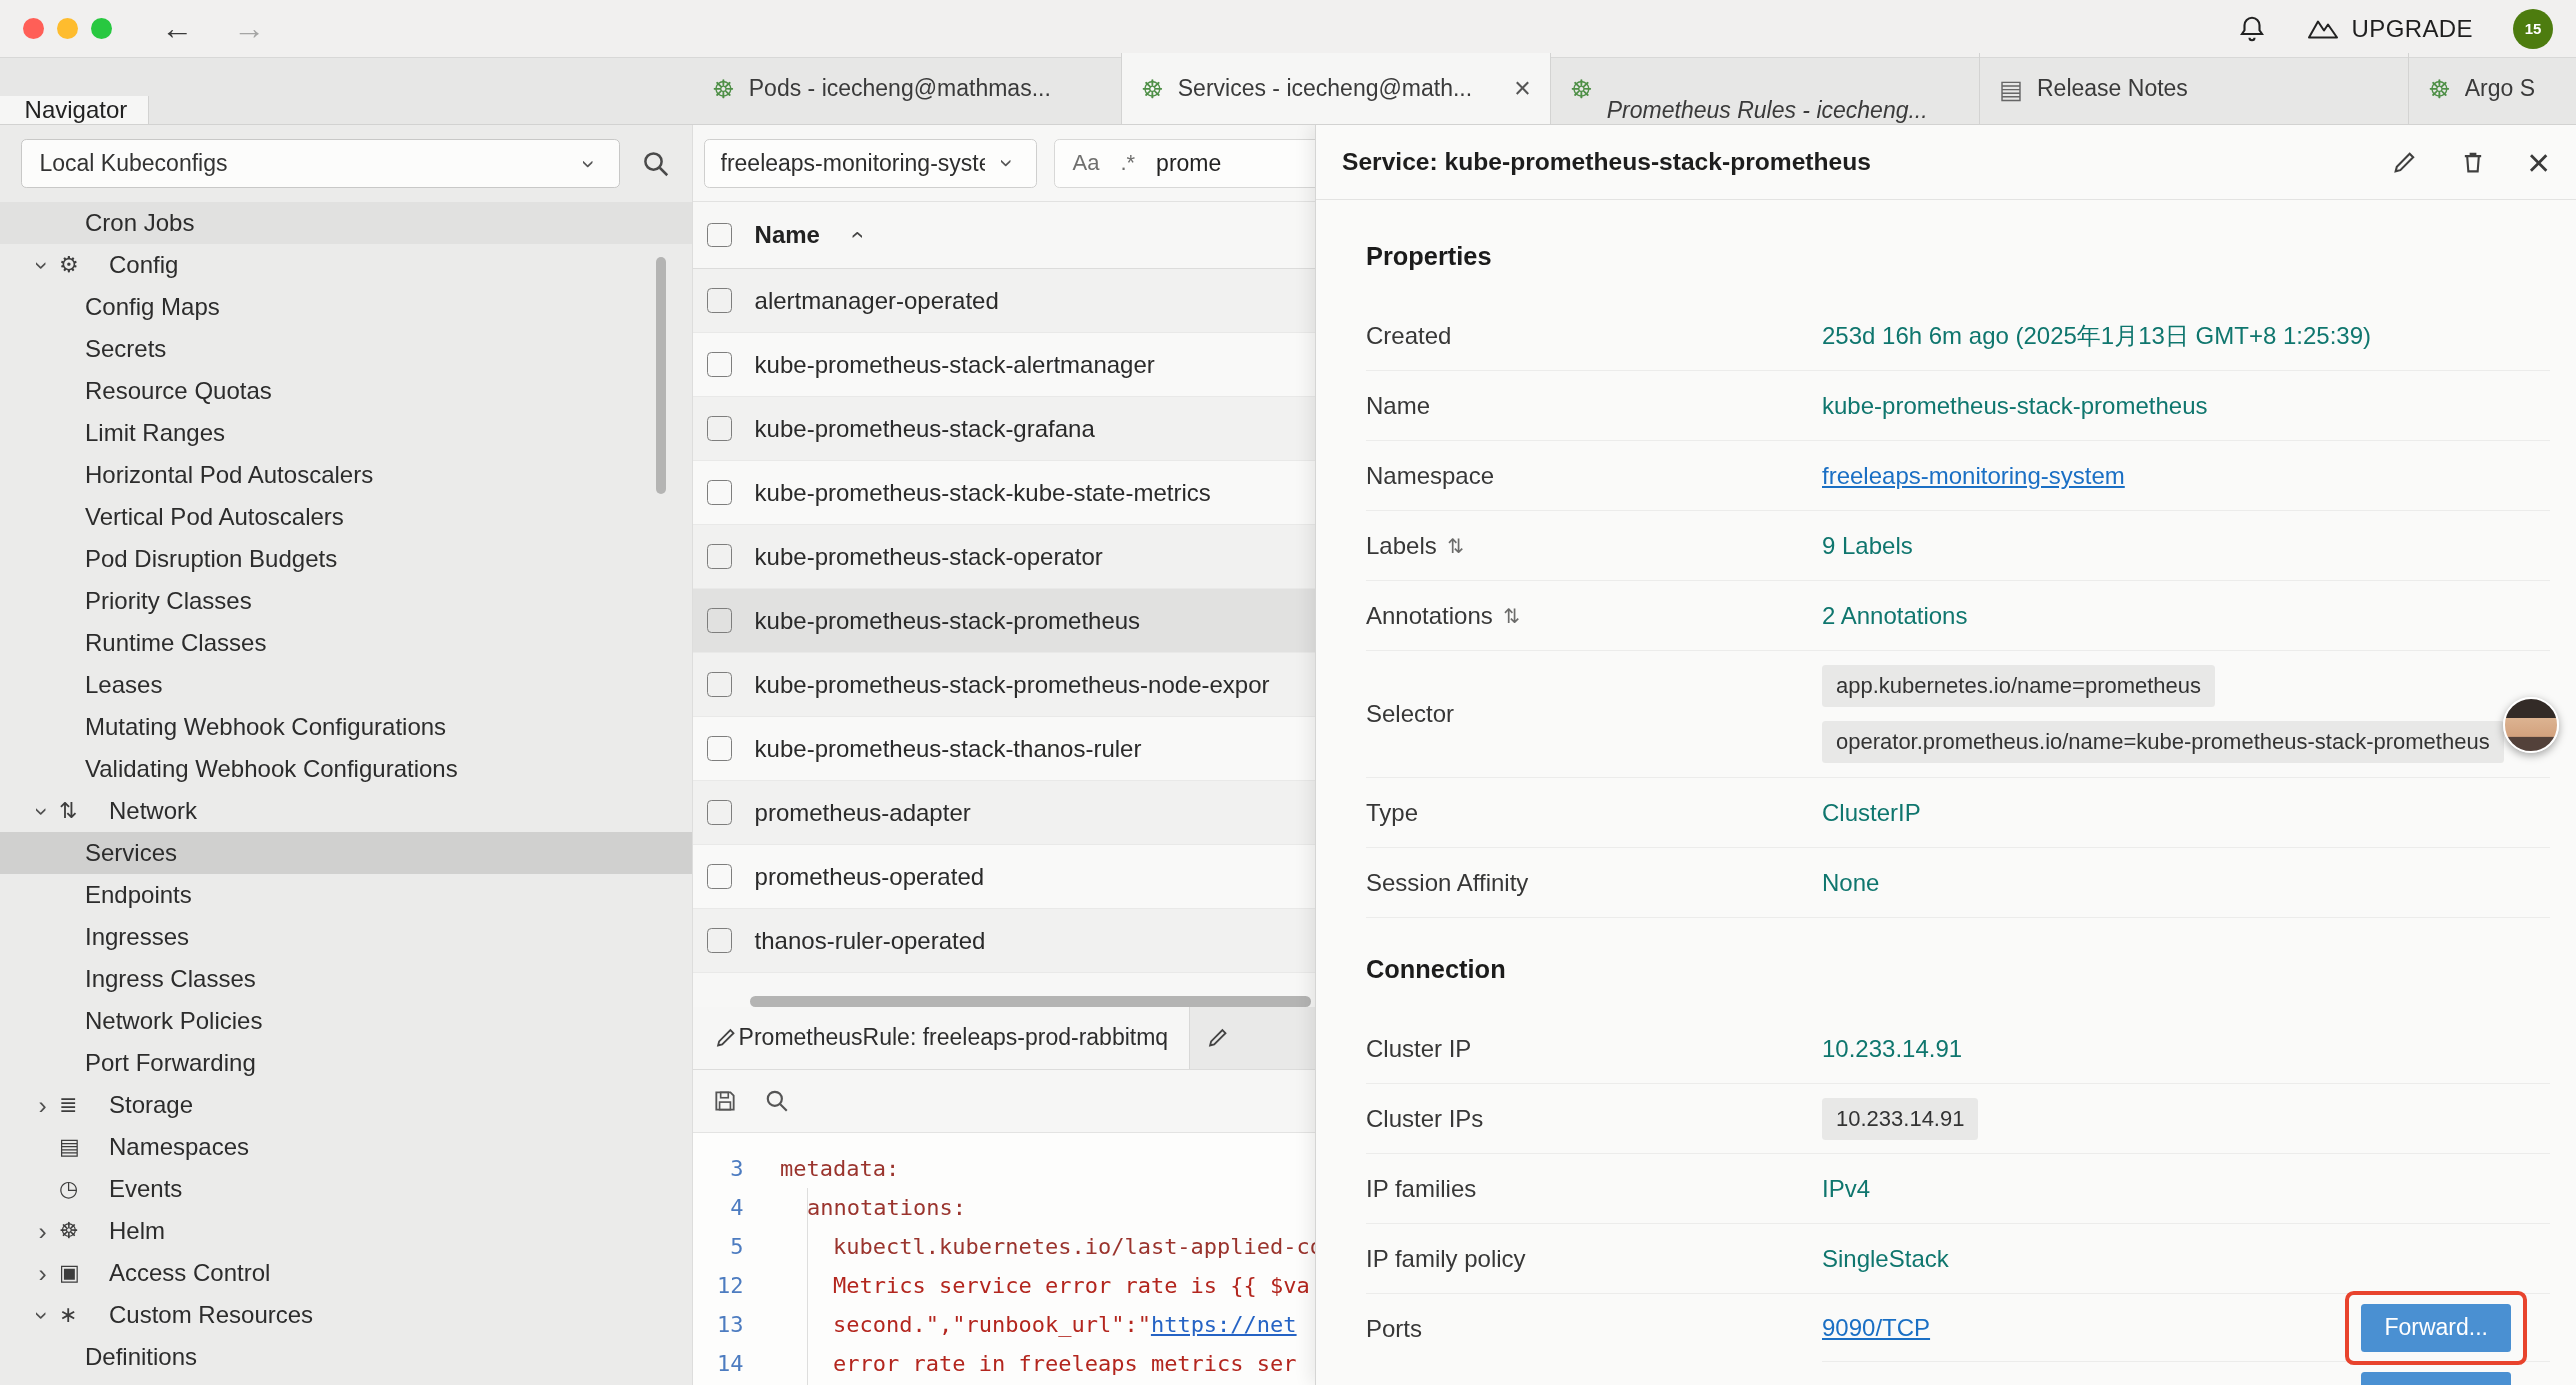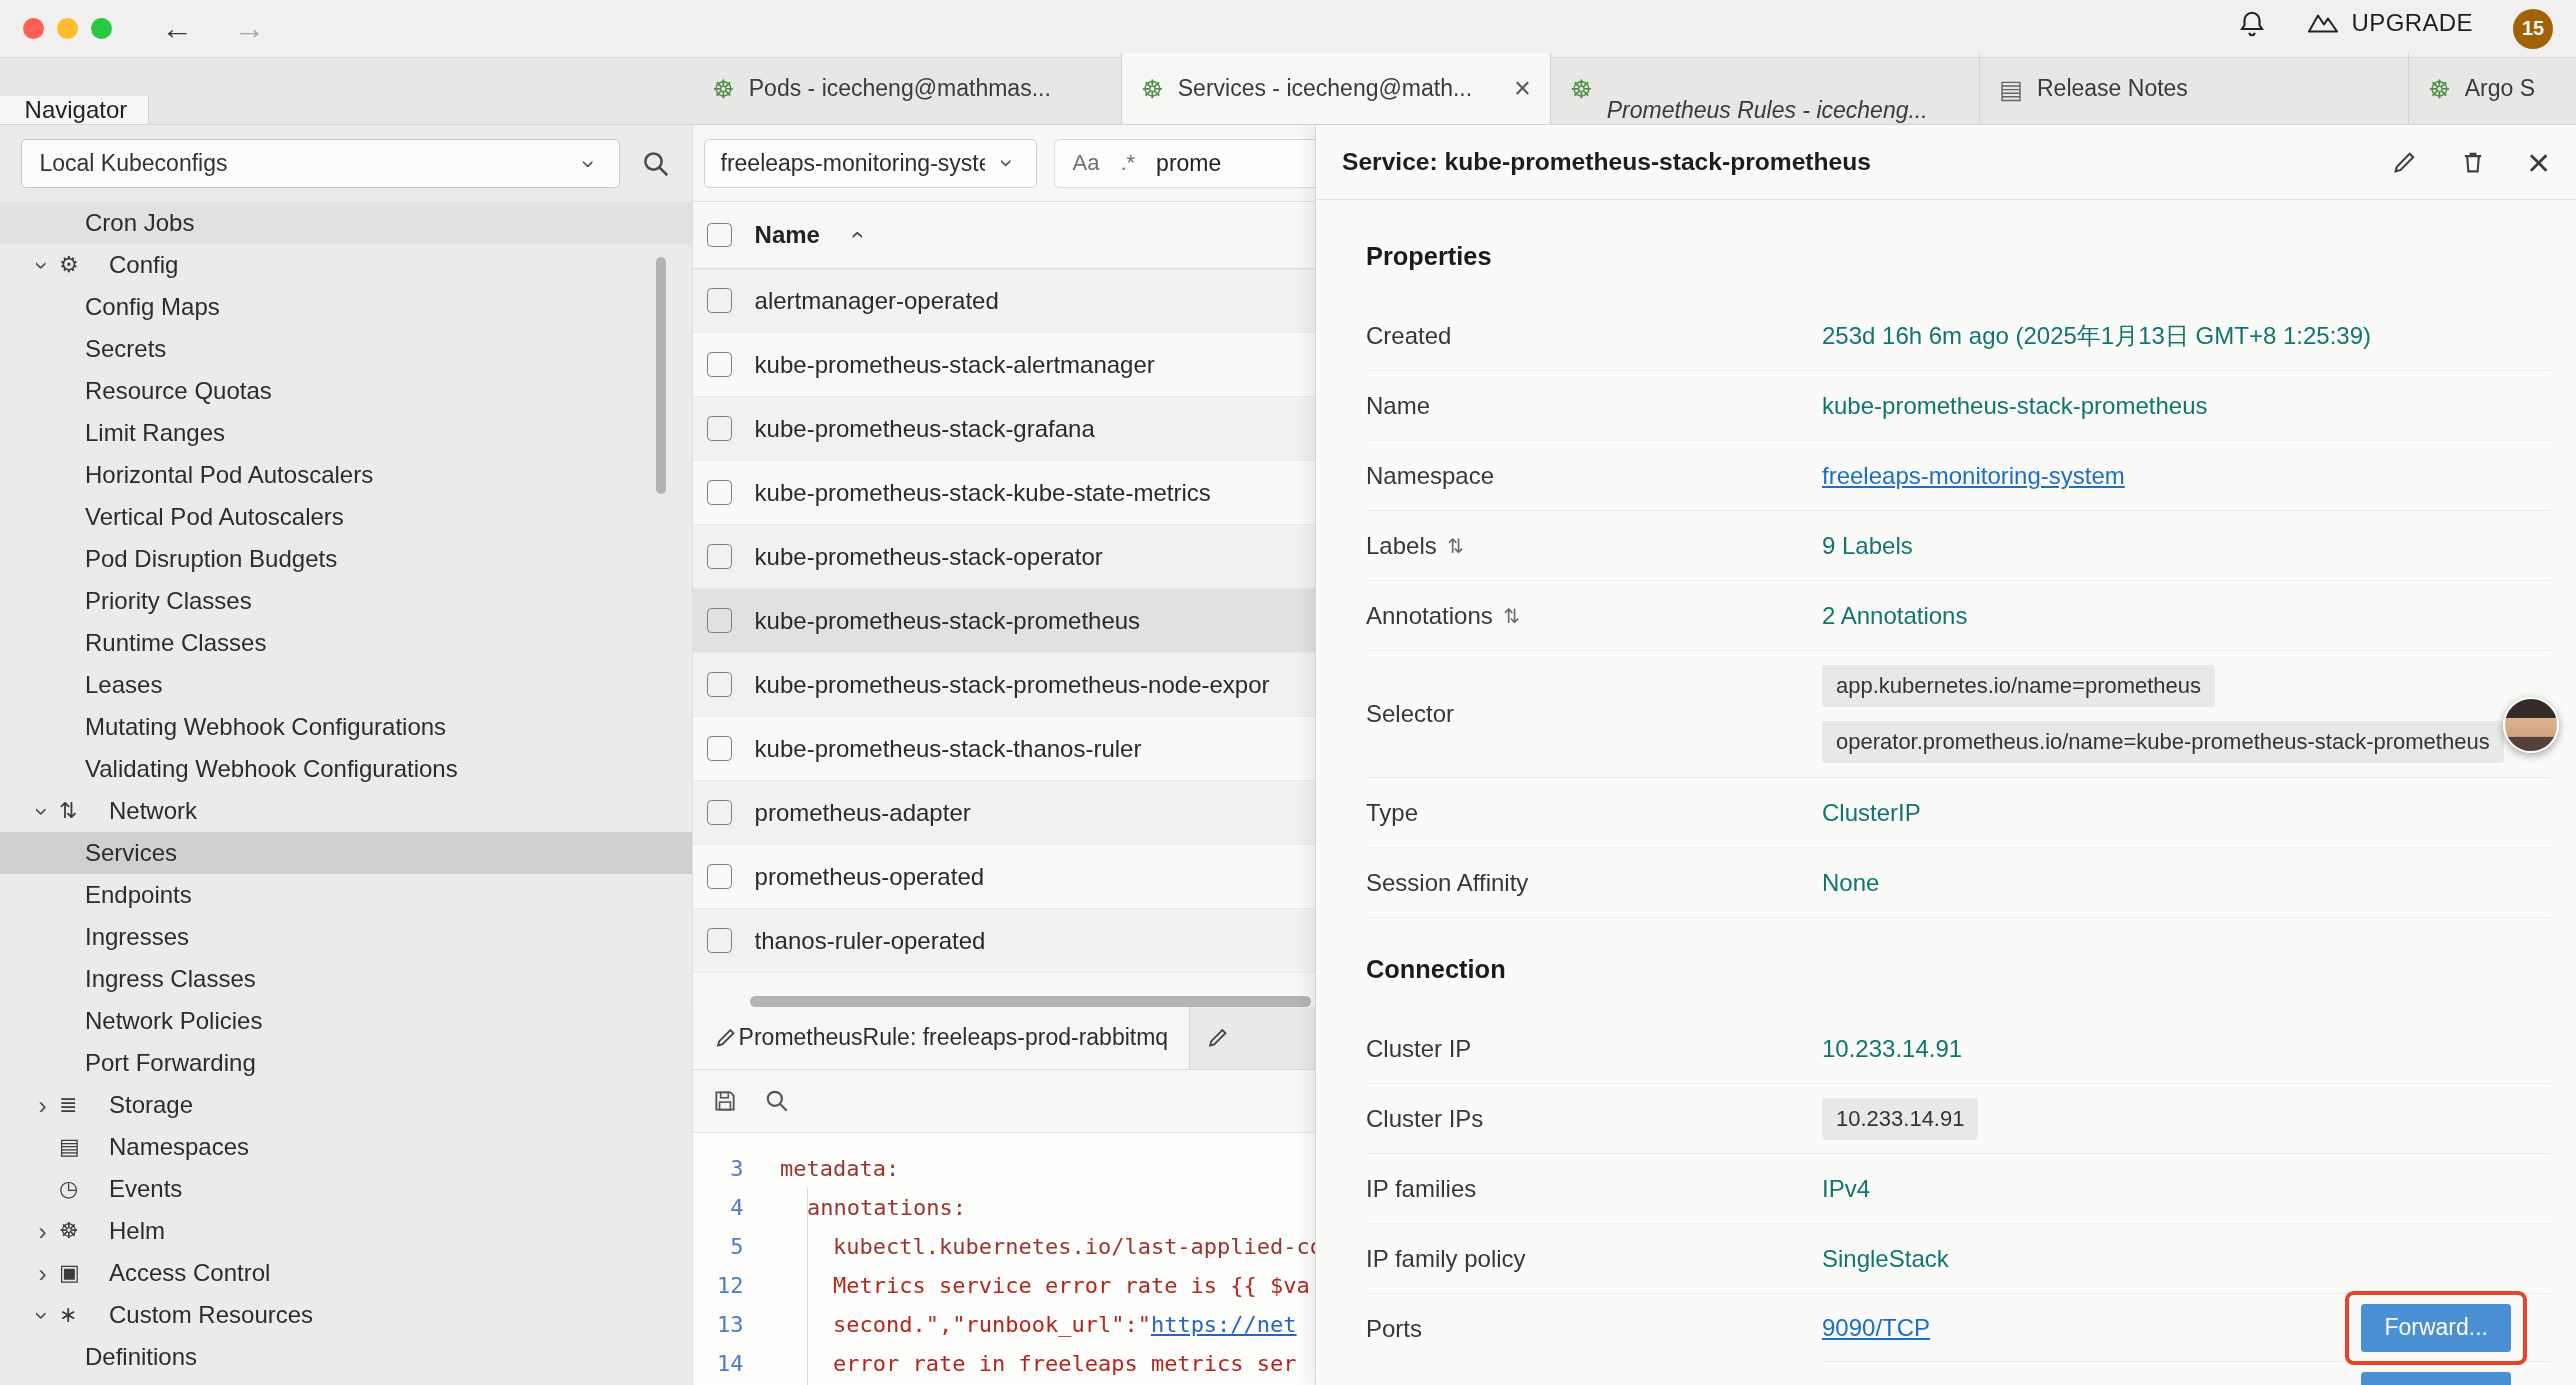--- a/index.html
+++ b/index.html
@@ -6,23 +6,23 @@
   html,body{width:2576px;height:1385px;overflow:hidden;}
   body{font-family:"Liberation Sans",sans-serif;background:#f2f2f1;color:#2b2b2b;display:flex;flex-direction:column;}
 
   
   .titlebar{height:58px;flex:0 0 58px;background:#f1f0ef;border-bottom:0.9px solid #d8d8d7;display:flex;align-items:center;padding:0 23px;}
   .traffic{display:flex;gap:13px;align-items:center;}
   .light{width:21px;height:21px;border-radius:50%;}
   .light.red{background:#ff5f57}.light.yellow{background:#febc2e}.light.green{background:#28c840}
   .nav-arrows{margin-left:49px;display:flex;gap:40px;font-size:32px;}
   .arrow-back{color:#3a3a3a}.arrow-fwd{color:#a5a5a4}
-  .tb-right{margin-left:auto;display:flex;align-items:flex-start;gap:40px;}
+  .tb-right{margin-left:auto;display:flex;align-items:center;gap:40px;}
   .upgrade{display:flex;align-items:center;gap:12.3px;font-size:24px;color:#1f1f1f;letter-spacing:0.4px;}
-  .badge15{width:40px;height:40px;border-radius:50%;background:#a16207;color:#fff;font-size:20px;font-weight:bold;display:flex;align-items:center;justify-content:center;}
+  .badge15{width:40px;height:40px;border-radius:50%;background:#4d7c0f;color:#fff;font-size:15px;font-weight:bold;display:flex;align-items:center;justify-content:center;}
 
   
   .tabbar{height:67px;flex:0 0 67px;background:#e7e7e6;border-bottom:0.9px solid #d2d2d1;display:flex;align-items:flex-end;}
   .navigator-stub{width:149px;flex:0 0 149px;background:#f6f6f5;border-right:0.9px solid #d2d2d1;display:flex;align-items:center;padding-left:24.6px;font-size:24px;color:#222;}
   .tab-strip{margin-left:544px;display:flex;flex:1;min-width:0;overflow:hidden;}
   .tab{flex:0 0 429px;display:flex;align-items:center;gap:14px;padding:0 19px;border-right:0.9px solid #d3d3d2;font-size:23px;color:#3a3a3a;overflow:hidden;}
   .tab:nth-child(5){flex:1 1 auto;min-width:0;border-right:none;}
   .tab.active{background:#f6f6f5;}
   .tab-icon{font-size:25.4px;flex-shrink:0;}
   .icon-kubernetes{color:#4e8f46;}

